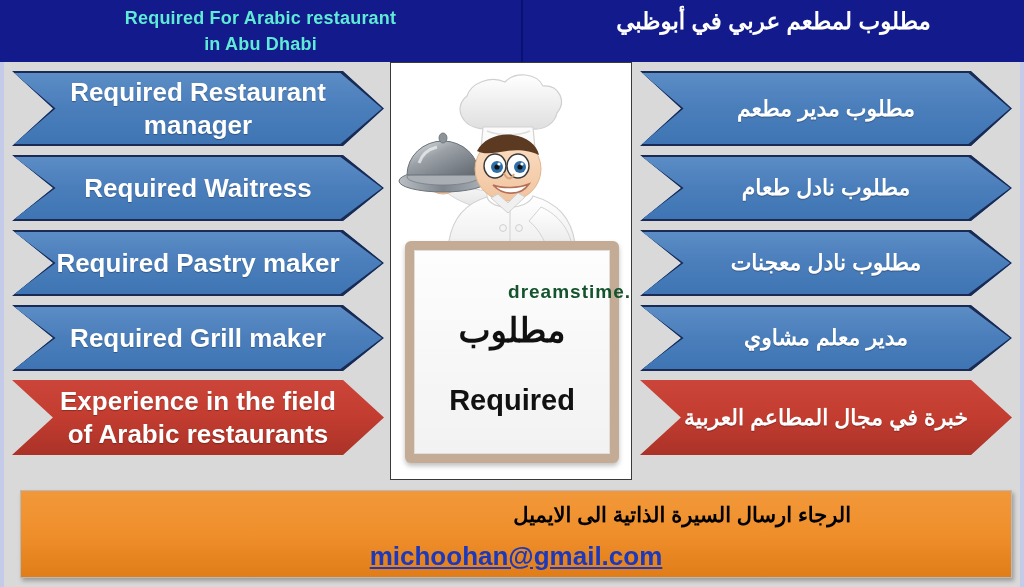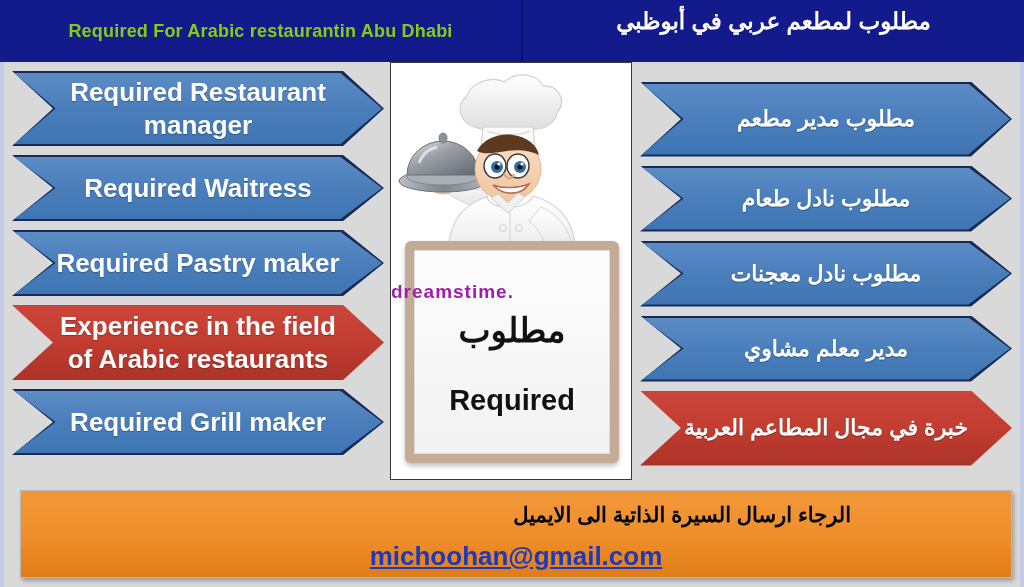--- a/index.html
+++ b/index.html
@@ -26,24 +26,24 @@
     left: 0; top: 0;
     width: 1024px;
     height: 62px;
     background: #121a8c;
     display: flex;
     align-items: stretch;
   }
   .header-en {
     width: 521px;
     display: flex;
-    flex-direction: row;
+    flex-direction: column;
     align-items: center;
     justify-content: center;
-    color: #84cc16;
+    color: #5eead4;
     font-weight: bold;
     font-size: 18px;
     line-height: 1.45;
     text-align: center;
     letter-spacing: .2px;
   }
   .header-divider {
     width: 2px;
     background: #0a1170;
   }
@@ -77,21 +77,21 @@
     position: absolute;
     top: 0;
     width: 372px;
     height: 423px;
     display: flex;
     flex-direction: column;
     padding-top: 9px;
     box-sizing: border-box;
   }
   .col-left  { left: 8px; }
-  .col-right { right: 8px; justify-content: center; }
+  .col-right { right: 8px; }
 
   .chev {
     position: relative;
     margin-bottom: 9px;
     display: flex;
     align-items: center;
     justify-content: center;
     -webkit-clip-path: polygon(0 0, 89% 0, 100% 50%, 89% 100%, 0 100%, 11% 50%);
     clip-path: polygon(0 0, 89% 0, 100% 50%, 89% 100%, 0 100%, 11% 50%);
     box-sizing: border-box;
@@ -149,22 +149,22 @@
     height: 418px;
     background: #ffffff;
     border: 1px solid #3a3a3a;
     box-sizing: border-box;
     overflow: hidden;
   }
   .watermark {
     position: absolute;
     left: 0; right: 0;
     top: 218px;
-    text-align: left;
-    color: #a21caf;
+    text-align: right;
+    color: #14532d;
     font-size: 19px;
     font-weight: bold;
     letter-spacing: 1px;
     z-index: 2;
     pointer-events: none;
   }
 
   
   .chef-svg {
     position: absolute;
@@ -287,25 +287,25 @@
     <div class="col col-left">
       <div class="chev chev-blue h-tall">
         <span class="chev-label lbl-en">Required Restaurant manager</span>
       </div>
       <div class="chev chev-blue h-std">
         <span class="chev-label lbl-en">Required Waitress</span>
       </div>
       <div class="chev chev-blue h-std">
         <span class="chev-label lbl-en">Required Pastry maker</span>
       </div>
+      <div class="chev chev-blue h-std">
+        <span class="chev-label lbl-en">Required Grill maker</span>
+      </div>
       <div class="chev chev-red h-tall">
         <span class="chev-label lbl-en">Experience in the field of Arabic restaurants</span>
-      </div>
-      <div class="chev chev-blue h-std">
-        <span class="chev-label lbl-en">Required Grill maker</span>
       </div>
     </div>
 
     <div class="col col-right">
       <div class="chev chev-blue h-tall">
         <span class="chev-label lbl-ar">مطلوب مدير مطعم</span>
       </div>
       <div class="chev chev-blue h-std">
         <span class="chev-label lbl-ar">مطلوب نادل طعام</span>
       </div>

